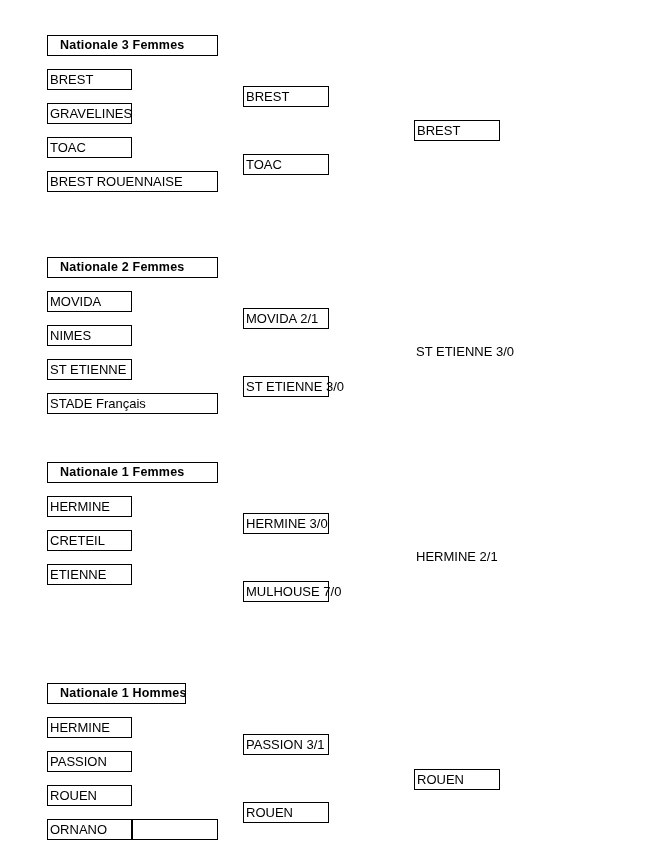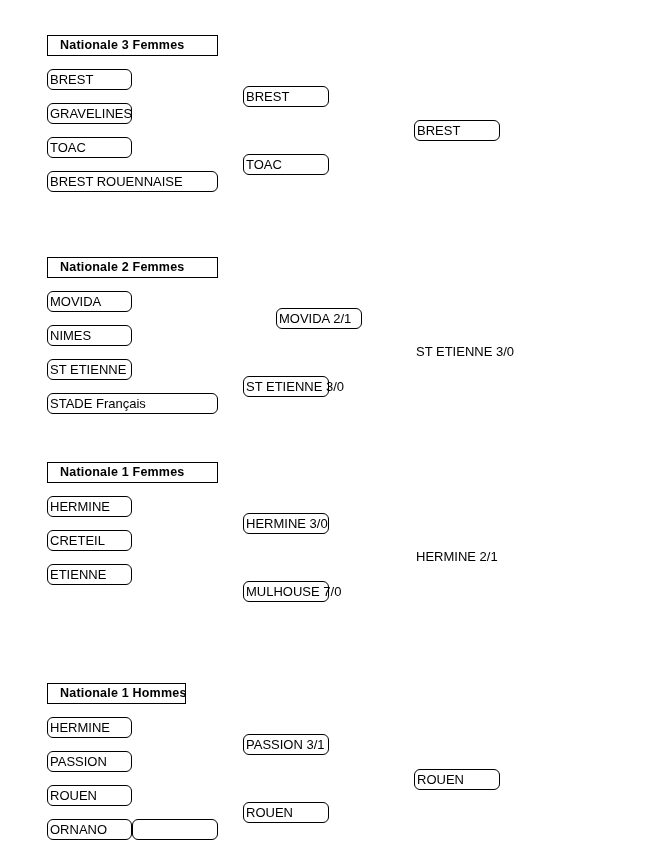--- a/index.html
+++ b/index.html
@@ -46,21 +46,21 @@
     letter-spacing: 0.2px;
   }
   
   .overflow-label {
     position: absolute;
     left: 2px;
     top: 0;
     line-height: 19px;
     white-space: nowrap;
   }
-  .clip-none { overflow: visible; border-radius: 6px; }
+  .clip-none { overflow: visible; }
   .empty-cell { padding: 0; }
 </style>
 </head>
 <body>
 
 <div id="bracket-sheet">
 
   <div class="cell boxed title-cell" style="left:47px; top:35px; width:171px;">Nationale 3 Femmes</div>
 
   <div class="cell boxed clip-none" style="left:47px; top:69px; width:85px;">
@@ -95,21 +95,21 @@
   <div class="cell boxed clip-none" style="left:47px; top:325px; width:85px;">
     <span class="overflow-label">NIMES</span>
   </div>
   <div class="cell boxed clip-none" style="left:47px; top:359px; width:85px;">
     <span class="overflow-label">ST ETIENNE</span>
   </div>
   <div class="cell boxed clip-none" style="left:47px; top:393px; width:171px;">
     <span class="overflow-label">STADE Français</span>
   </div>
 
-  <div class="cell boxed clip-none" style="left:243px; top:308px; width:86px;margin-left:33px;">
+  <div class="cell boxed clip-none" style="left:243px; top:308px; width:86px;">
     <span class="overflow-label">MOVIDA 2/1</span>
   </div>
   <div class="cell boxed clip-none" style="left:243px; top:376px; width:86px;">
     <span class="overflow-label">ST ETIENNE 3/0</span>
   </div>
 
   <div class="cell plain clip-none" style="left:414px; top:342px; width:140px;">
     <span class="overflow-label">ST ETIENNE 3/0</span>
   </div>
 

